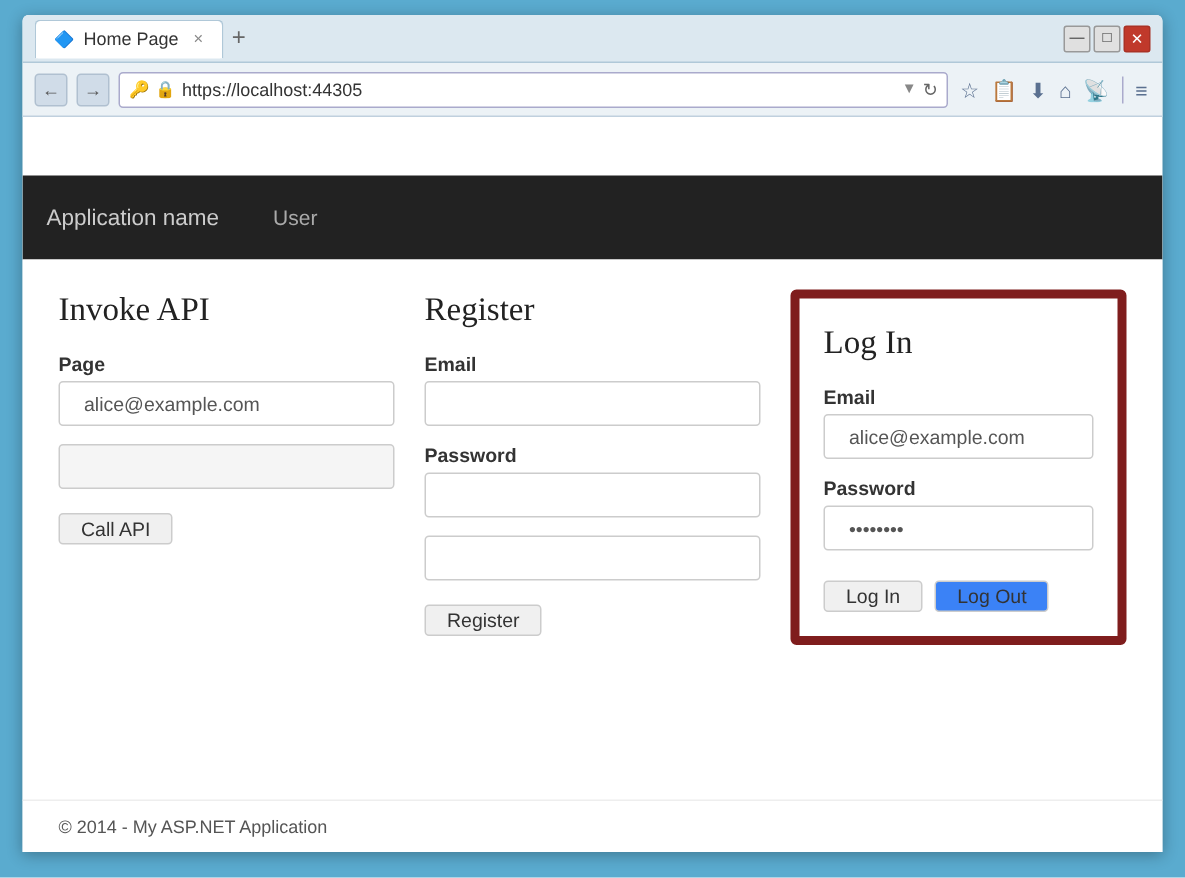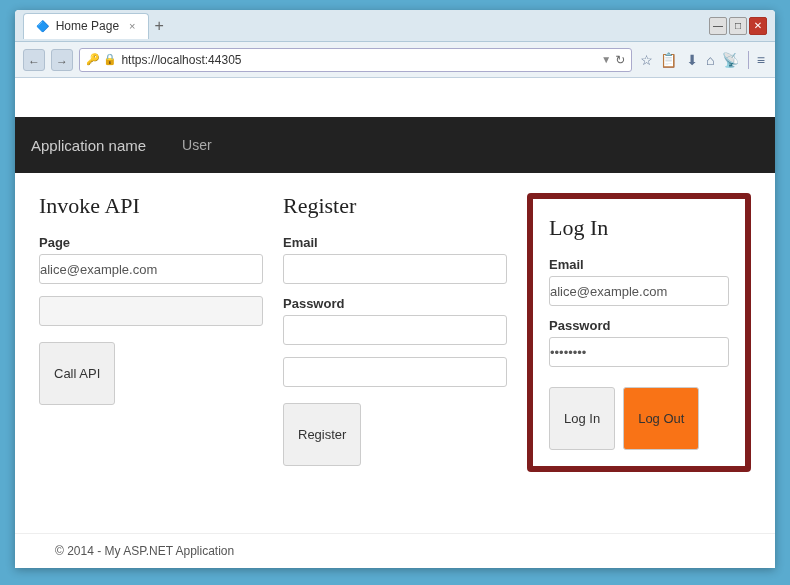--- a/index.html
+++ b/index.html
@@ -219,36 +219,36 @@
       color: #333;
       margin-bottom: 4px;
       display: block;
     }
 
     .field-input {
       width: 100%;
       height: 30px;
       border: 1px solid #ccc;
       border-radius: 3px;
-      padding: 0 0;
+      padding: 0 16px;
       font-size: 13px;
       color: #555;
       background: #fff;
       margin-bottom: 12px;
     }
 
     .field-input.result-field {
       background: #f5f5f5;
     }
 
     .action-btn {
       border: 1px solid #ccc;
       background: #f0f0f0;
       border-radius: 3px;
-      padding: 23px 14px;
+      padding: 2px 14px;
       font-size: 13px;
       color: #333;
       cursor: pointer;
       margin-top: 4px;
     }
 
     
     .login-section {
       border: 6px solid #7f1d1d;
       border-radius: 4px;
@@ -259,21 +259,21 @@
     .login-buttons {
       display: flex;
       gap: 8px;
       margin-top: 4px;
     }
 
     
     .page-footer {
       background: #fff;
       border-top: 1px solid #eee;
-      padding: 10px 40px;
+      padding: 10px 24px;
       font-size: 12px;
       color: #555;
     }
   </style>
 </head>
 <body>
 
 <div class="browser-window" style="margin-top:10px;">
 
   <div class="title-bar">
@@ -341,21 +341,21 @@
 
       <div class="col-last">
         <div class="login-section">
           <h2 class="section-title">Log In</h2>
           <label class="field-label">Email</label>
           <input class="field-input" type="email" value="alice@example.com" style="">
           <label class="field-label">Password</label>
           <input class="field-input" type="password" value="12345678" style="">
           <div class="login-buttons">
             <button class="action-btn">Log In</button>
-            <button class="action-btn" style="background:#f97316;">Log Out</button>
+            <button class="action-btn" style="background:#3b82f6;">Log Out</button>
           </div>
         </div>
       </div>
     </div>
   </div>
 
   <div class="page-footer">
     <span>© 2014 - My ASP.NET Application</span>
   </div>
 </div>

